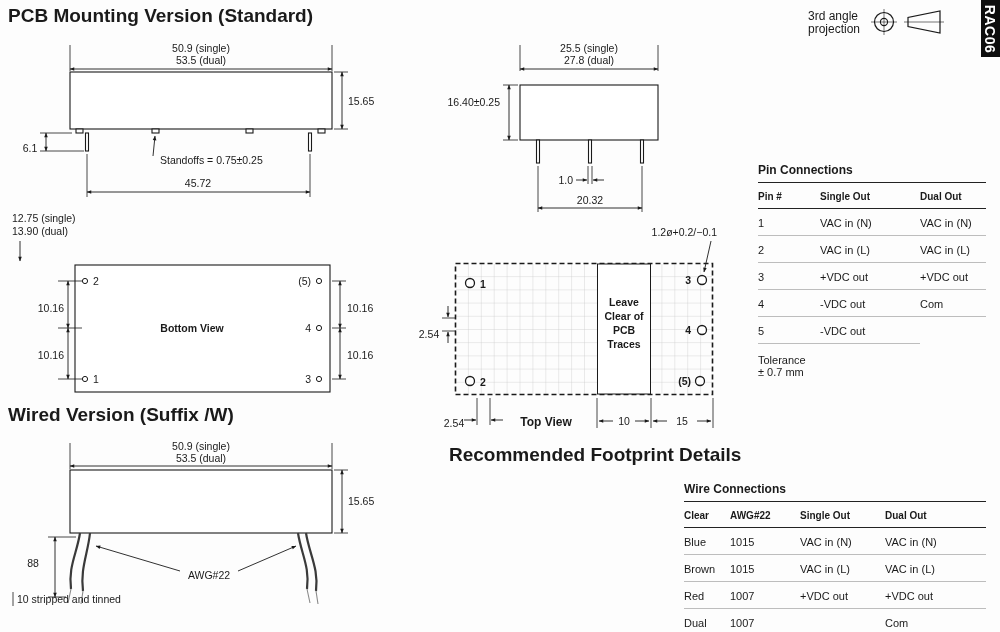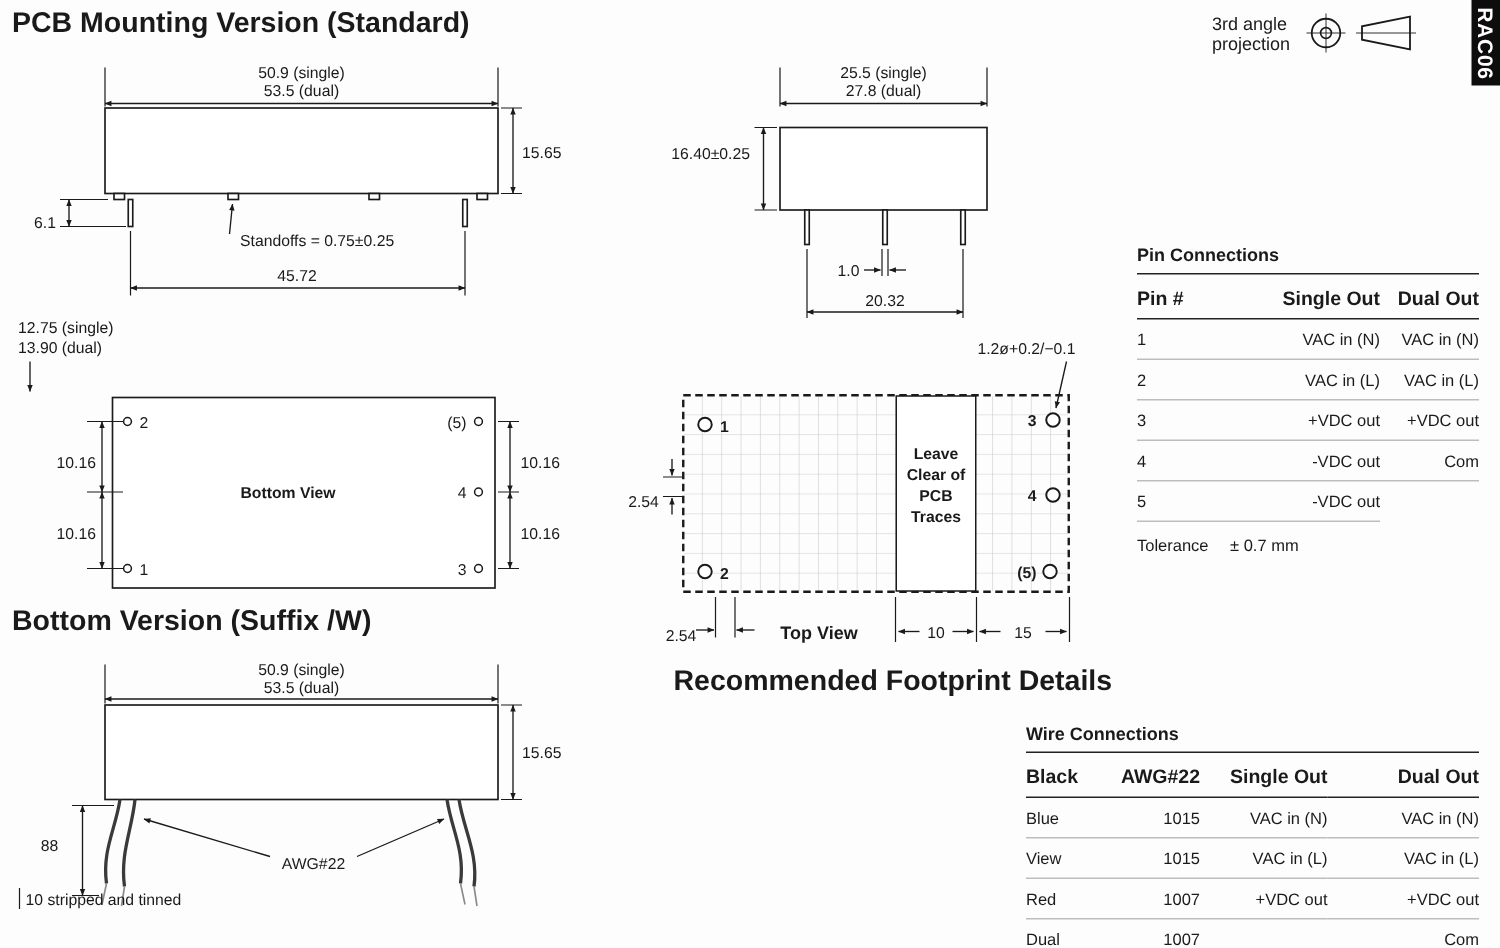--- a/index.html
+++ b/index.html
@@ -20,31 +20,31 @@
 
   .brand-tab { position:absolute; left:981px; top:0; width:19px; height:57px; background:#0d0d0d;
                display:flex; align-items:center; justify-content:center; }
   .brand-tab span { transform:rotate(90deg); color:#fff; font-weight:bold; font-size:14px;
                     letter-spacing:.5px; white-space:nowrap; }
 
   .panel { position:absolute;margin-top:37px; }
   .panel-title { font-size:12px; font-weight:bold; padding-bottom:5px; border-bottom:1.5px solid #222; }
   .grid3 { display:grid; grid-template-columns:62px 100px 66px; }
   .grid4 { display:grid; grid-template-columns:46px 70px 85px 101px; }
-  .th { font-size:13px; font-weight:bold; padding:8px 0 6px; border-bottom:1.8px solid #222; }
+  .th { font-size:10px; font-weight:bold; padding:8px 0 6px; border-bottom:1.8px solid #222; }
   .td { font-size:11px; padding:8px 0 6px; border-bottom:1px solid #bdbdbd; white-space:nowrap; }
-  .c-c { text-align:right; }
-  .tol { margin-top:10px; font-size:11px; display:flex; }
+  .c-c { text-align:left; }
+  .tol { margin-top:10px; font-size:11px; display:flex;flex-direction:column; }
   .tol span:first-child { width:62px; }
 </style>
 </head>
 <body>
 
 <div class="abs heading" style="left:8px;top:5px">PCB Mounting Version (Standard)</div>
-<div class="abs heading" style="left:8px;top:404px">Bottom Version (Suffix /W)</div>
+<div class="abs heading" style="left:8px;top:404px">Wired Version (Suffix /W)</div>
 <div class="abs heading" style="left:449px;top:444px">Recommended Footprint Details</div>
 
 <div class="brand-tab">
   <span>RAC06</span>
 </div>
 
 <svg class="abs" style="left:0;top:0" width="1000" height="632" viewBox="0 0 1000 632">
   <defs>
     <marker id="ar" viewBox="0 0 10 10" refX="9.5" refY="5" markerWidth="7" markerHeight="5" orient="auto-start-reverse">
       <path d="M0,1 L10,5 L0,9 Z" fill="#1a1a1a"></path>
@@ -221,31 +221,31 @@
   </div>
   <div class="tol">
     <span>Tolerance</span>
     <span>± 0.7 mm</span>
   </div>
 </div>
 
 <div class="panel" style="left:684px;top:445px;width:302px">
   <div class="panel-title">Wire Connections</div>
   <div class="grid4">
-    <div class="th">Black</div>
+    <div class="th">Clear</div>
     <div class="th c-c">AWG#22</div>
     <div class="th c-c">Single Out</div>
     <div class="th c-c">Dual Out</div>
 
     <div class="td">Blue</div>
     <div class="td c-c">1015</div>
     <div class="td c-c">VAC in (N)</div>
     <div class="td c-c">VAC in (N)</div>
 
-    <div class="td">View</div>
+    <div class="td">Brown</div>
     <div class="td c-c">1015</div>
     <div class="td c-c">VAC in (L)</div>
     <div class="td c-c">VAC in (L)</div>
 
     <div class="td">Red</div>
     <div class="td c-c">1007</div>
     <div class="td c-c">+VDC out</div>
     <div class="td c-c">+VDC out</div>
 
     <div class="td">Dual</div>

